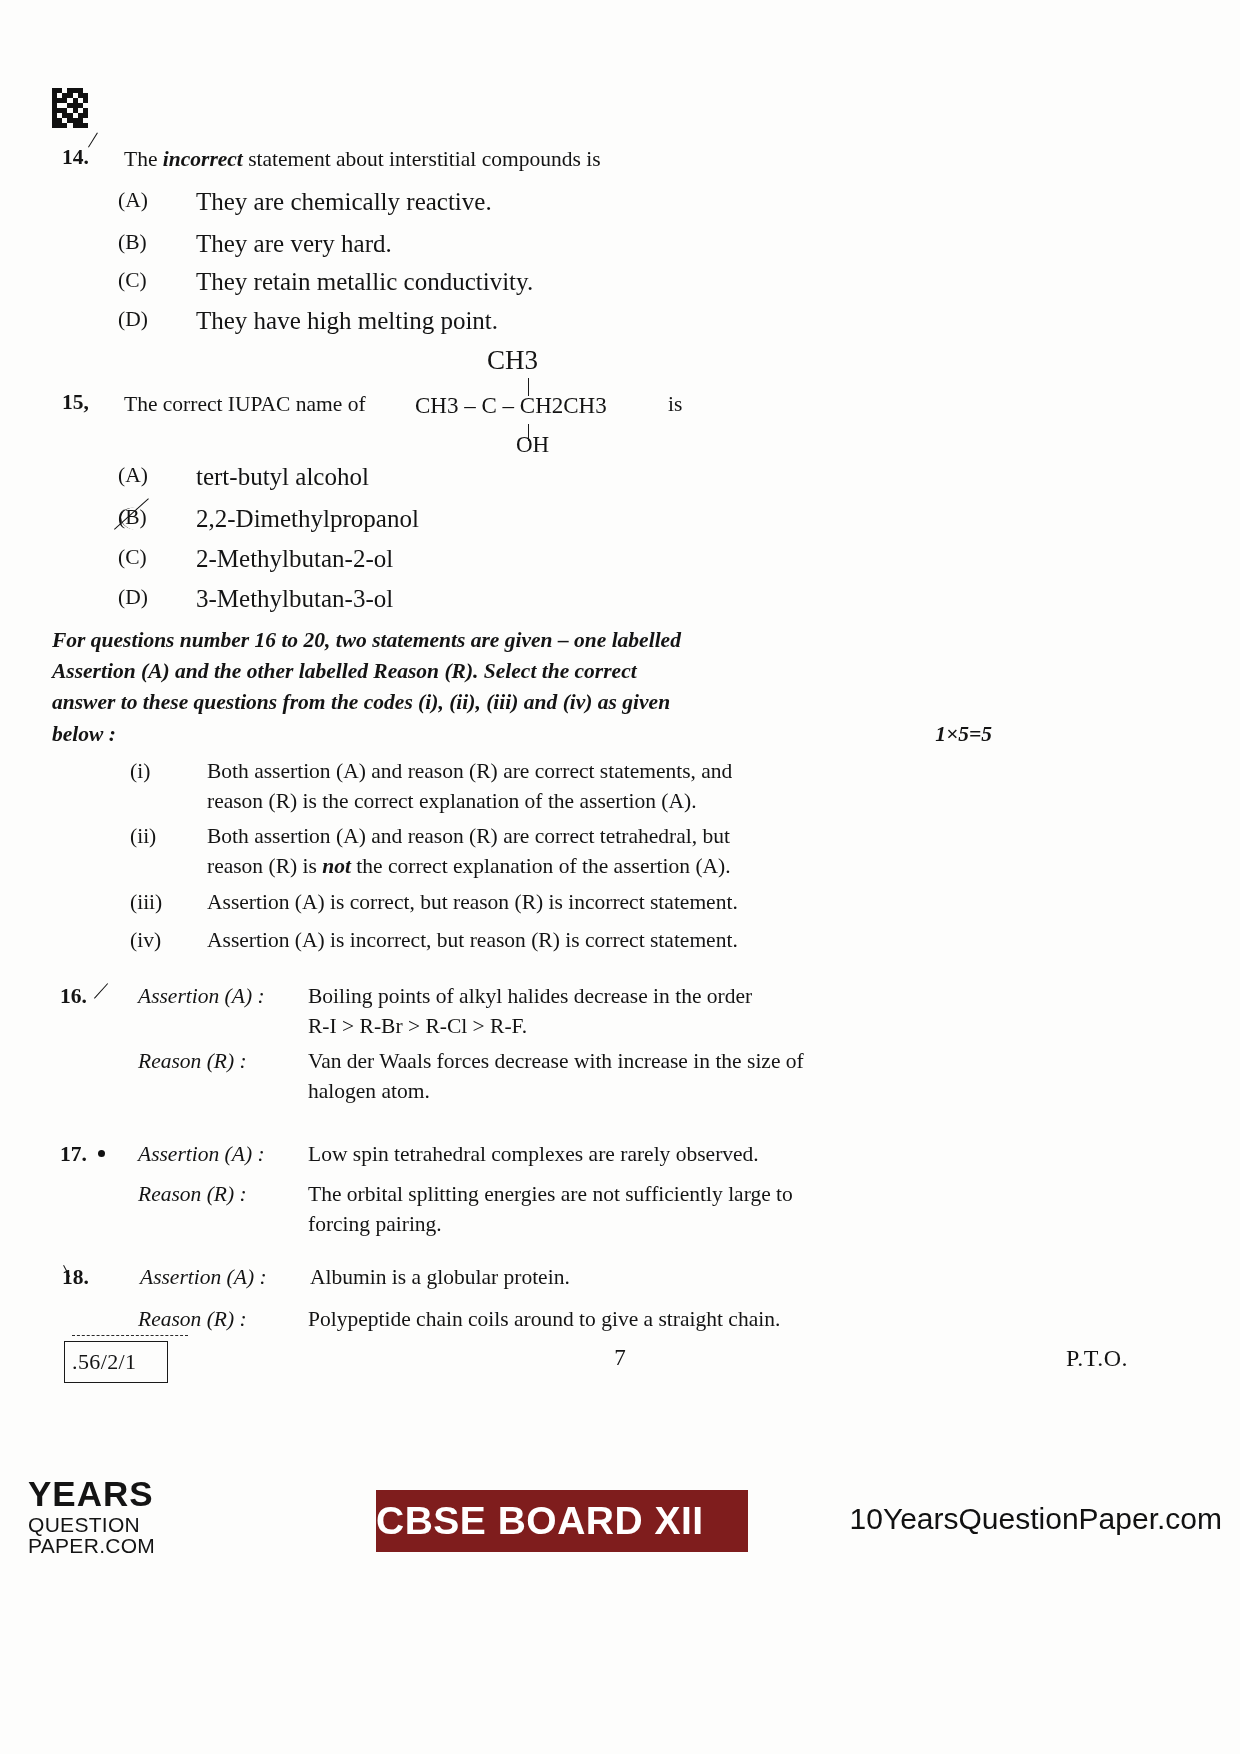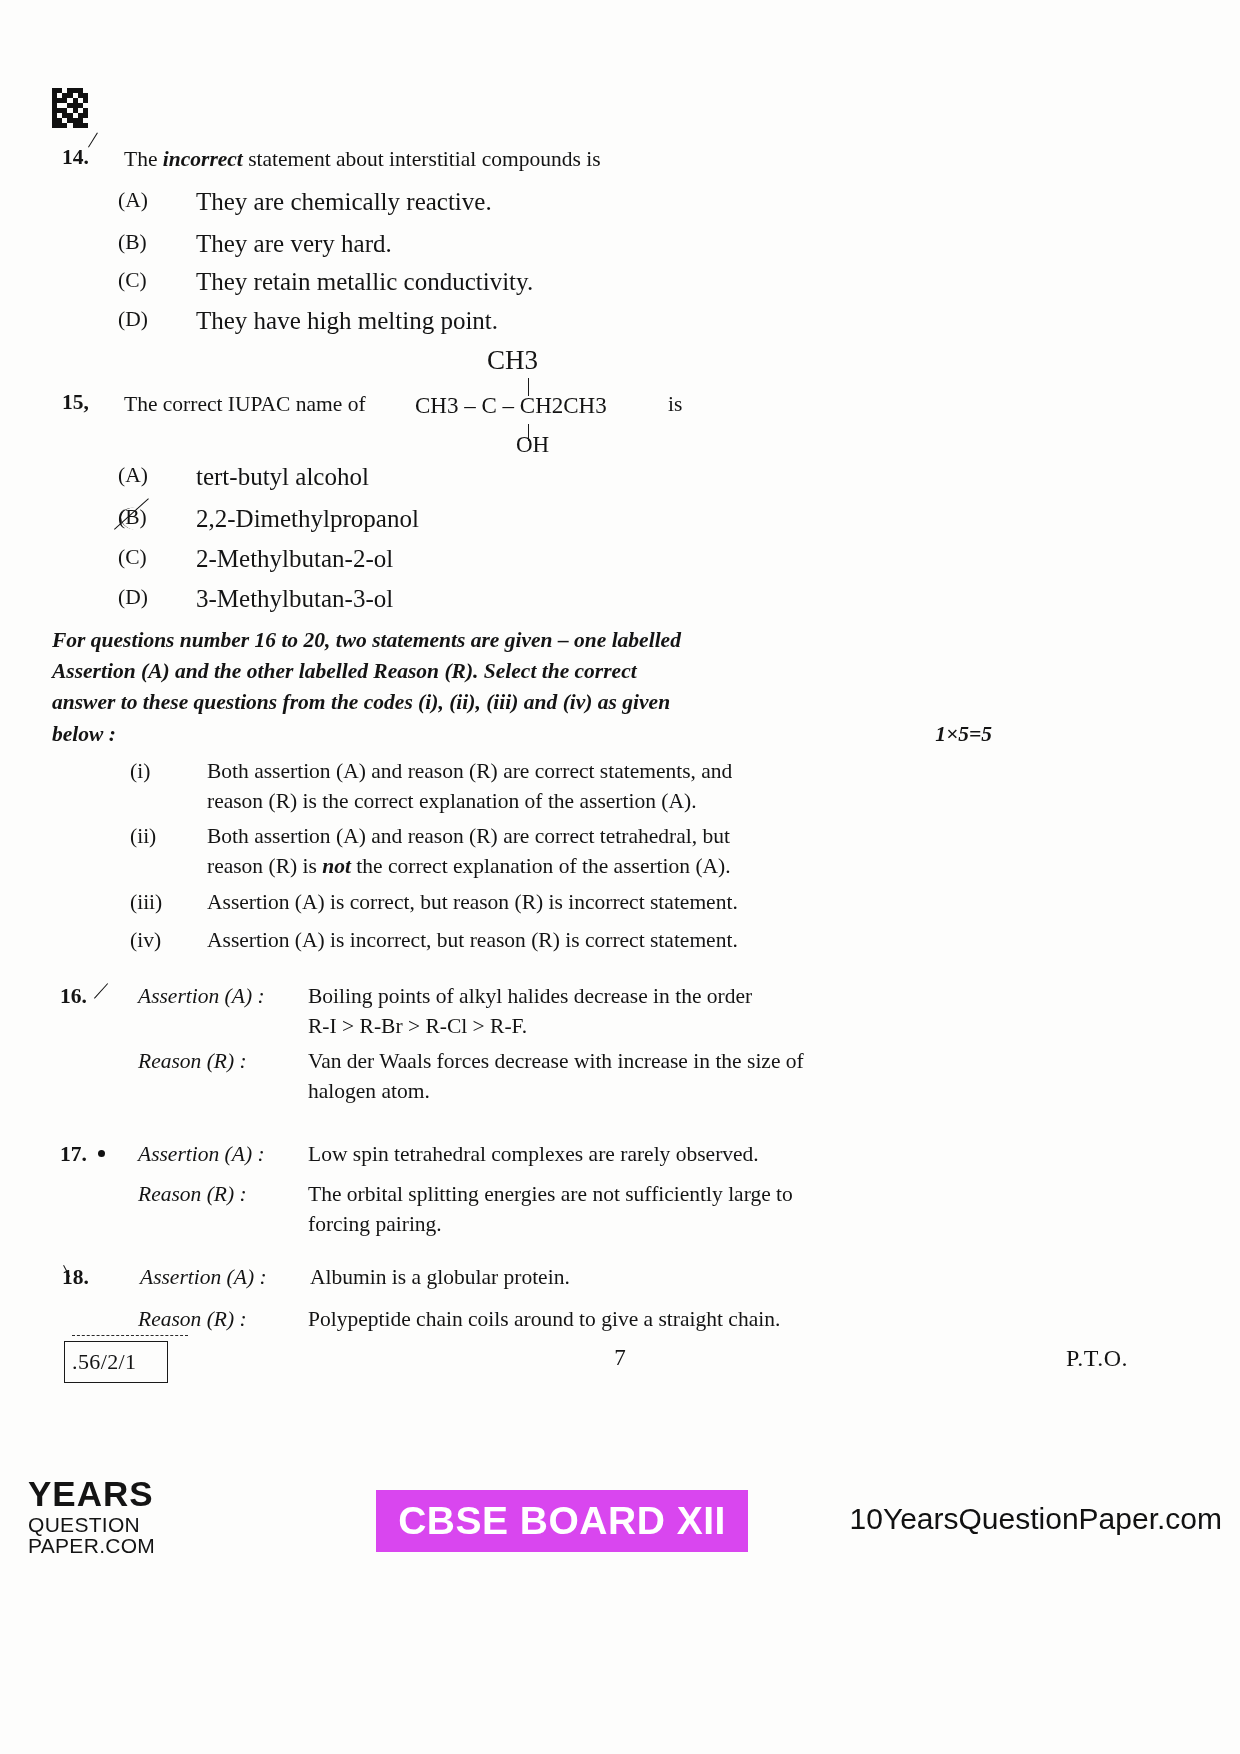--- a/index.html
+++ b/index.html
@@ -270,24 +270,23 @@
   .brand-left .qp {
     font-size: 21px;
     display: block;
     margin-top: 3px;
     letter-spacing: 0.3px;
   }
   .brand-box {
     position: absolute;
     left: 376px; top: 10px;
     width: 372px; height: 62px;
-    background: #d946ef;
+    background: #7f1d1d;
     display: flex;
     align-items: center;
-    justify-content: center;
   }
   .brand-box span {
     color: #fff;
     font-family: "Liberation Sans", sans-serif;
     font-weight: bold;
     font-size: 39px;
     letter-spacing: 0.5px;
   }
   .brand-right {
     position: absolute;

